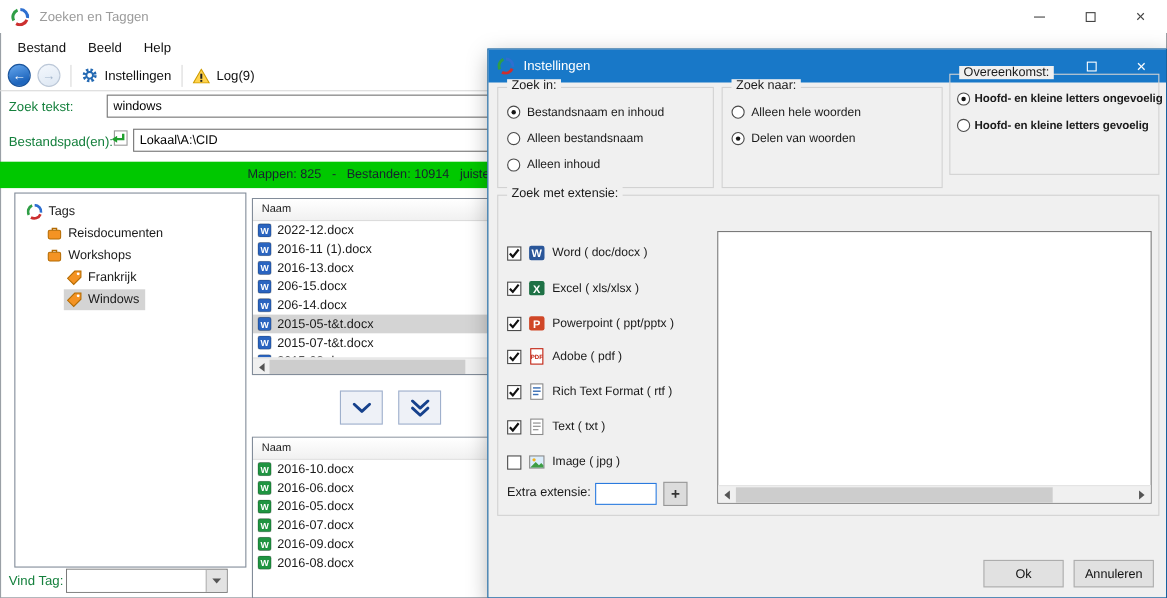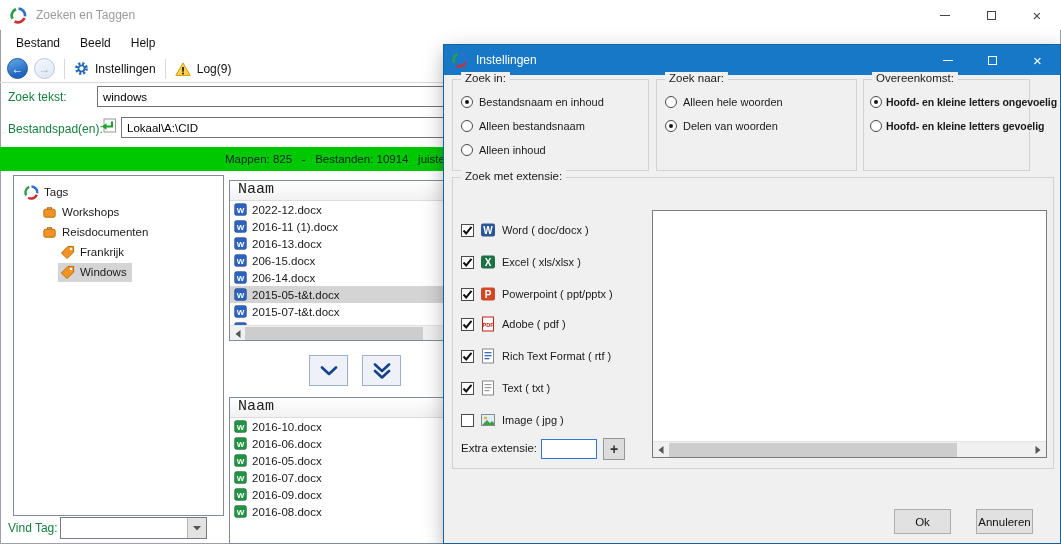--- a/index.html
+++ b/index.html
@@ -44,21 +44,21 @@
 
   
   .panel{position:absolute;background:#fff;border:1px solid #828c99;margin-left:11px;}
   .tree{left:2px;top:175px;width:211px;height:341px;padding-top:6px;}
   .tree-item{height:20px;display:flex;align-items:center;font-size:11.5px;}
   .lvl0{padding-left:8px;}.lvl1{padding-left:26px;}.lvl2{padding-left:44px;}
   .tree-node{display:inline-flex;align-items:center;gap:5px;padding:2px 5px 2px 2px;}
   .tree-node.selected{background:#d4d4d4;}
 
   .list-header{height:20px;background:linear-gradient(#ffffff,#f1f1f1);border-bottom:1px solid #dcdcdc;
-               display:flex;align-items:flex-start;padding-left:8px;color:#222;font-size:15px;font-family:Liberation Mono, monospace;}
+               display:flex;align-items:center;padding-left:8px;color:#222;font-size:10px;}
   .list-rows{position:absolute;left:0;top:20px;right:0;overflow:hidden;}
   .file-row{height:17px;display:flex;align-items:center;gap:5px;padding-left:4px;font-size:11.5px;white-space:nowrap;}
   .file-row.selected{background:#d4d4d4;}
   .doc-ico{flex:none;}
 
   .hscroll{position:absolute;left:0;bottom:0;right:0;height:15px;background:#f0f0f0;border-top:1px solid #e3e3e3;}
   .sb-btn{position:absolute;top:0;width:15px;height:15px;display:flex;align-items:center;justify-content:center;color:#555;}
   .sb-btn.left{left:0;}.sb-btn.right{right:0;}
   .sb-thumb{position:absolute;top:1px;height:13px;background:#cdcdcd;}
 
@@ -92,21 +92,21 @@
 
   .listbox{position:absolute;background:#fff;border:1px solid #7a7a7a;}
   .listbox .hscroll{height:16px;}
   .listbox .sb-btn{width:16px;height:16px;}
   .listbox .sb-thumb{height:14px;}
 
   .extra-input{position:absolute;width:56px;height:20px;border:1px solid #2a7ade;background:#fff;font:inherit;
                font-size:11px;padding:1px 4px;outline:none;}
   .plus-btn{position:absolute;width:22px;height:22px;background:#dcdcdc;border:1px solid #979797;display:flex;
             align-items:center;justify-content:center;font-weight:bold;color:#333;font-size:14px;}
-  .dlg-button{position:absolute;width:57px;height:25px;background:#e1e1e1;border:1px solid #adadad;display:flex;
+  .dlg-button{position:absolute;width:73px;height:25px;background:#e1e1e1;border:1px solid #adadad;display:flex;
               align-items:center;justify-content:center;font-size:11.5px;color:#111;}
 </style>
 </head>
 <body>
 
 <svg width="0" height="0" style="position:absolute" aria-hidden="true">
   <defs>
     <symbol id="i-swirl" viewBox="0 0 16 16">
       <path d="M8 1.6 A6.4 6.4 0 0 1 14.2 8.8" fill="none" stroke="#2e6fd0" stroke-width="2.6"></path>
       <path d="M13.6 10.4 A6.4 6.4 0 0 1 4.4 13.6" fill="none" stroke="#cc2f2f" stroke-width="2.6"></path>
@@ -251,29 +251,29 @@
             <use href="#i-swirl"></use>
           </svg>
       <span>Tags</span>
         </span>
     </div>
     <div class="tree-item lvl1">
       <span class="tree-node">
           <svg width="15" height="15" viewBox="0 0 16 16">
             <use href="#i-bag"></use>
           </svg>
-      <span>Workshops</span>
+      <span>Reisdocumenten</span>
         </span>
     </div>
     <div class="tree-item lvl1">
       <span class="tree-node">
           <svg width="15" height="15" viewBox="0 0 16 16">
             <use href="#i-bag"></use>
           </svg>
-      <span>Reisdocumenten</span>
+      <span>Workshops</span>
         </span>
     </div>
     <div class="tree-item lvl2">
       <span class="tree-node">
           <svg width="15" height="15" viewBox="0 0 16 16">
             <use href="#i-tag"></use>
           </svg>
       <span>Frankrijk</span>
         </span>
     </div>
@@ -463,21 +463,21 @@
     <div class="opt-row" style="left:8px;top:16px">
       <span class="radio"></span>
       <span>Alleen hele woorden</span>
     </div>
     <div class="opt-row" style="left:8px;top:40px">
       <span class="radio checked"></span>
       <span>Delen van woorden</span>
     </div>
   </div>
 
-  <div class="groupbox" style="left:419px;top:34px;width:167px;height:92px">
+  <div class="groupbox" style="left:419px;top:22px;width:191px;height:92px">
     <span class="gb-label">Overeenkomst:</span>
     <div class="opt-row tight" style="left:6px;top:16px">
       <span class="radio checked"></span>
       <span>Hoofd- en kleine letters ongevoelig</span>
     </div>
     <div class="opt-row tight" style="left:6px;top:40px">
       <span class="radio"></span>
       <span>Hoofd- en kleine letters gevoelig</span>
     </div>
   </div>

